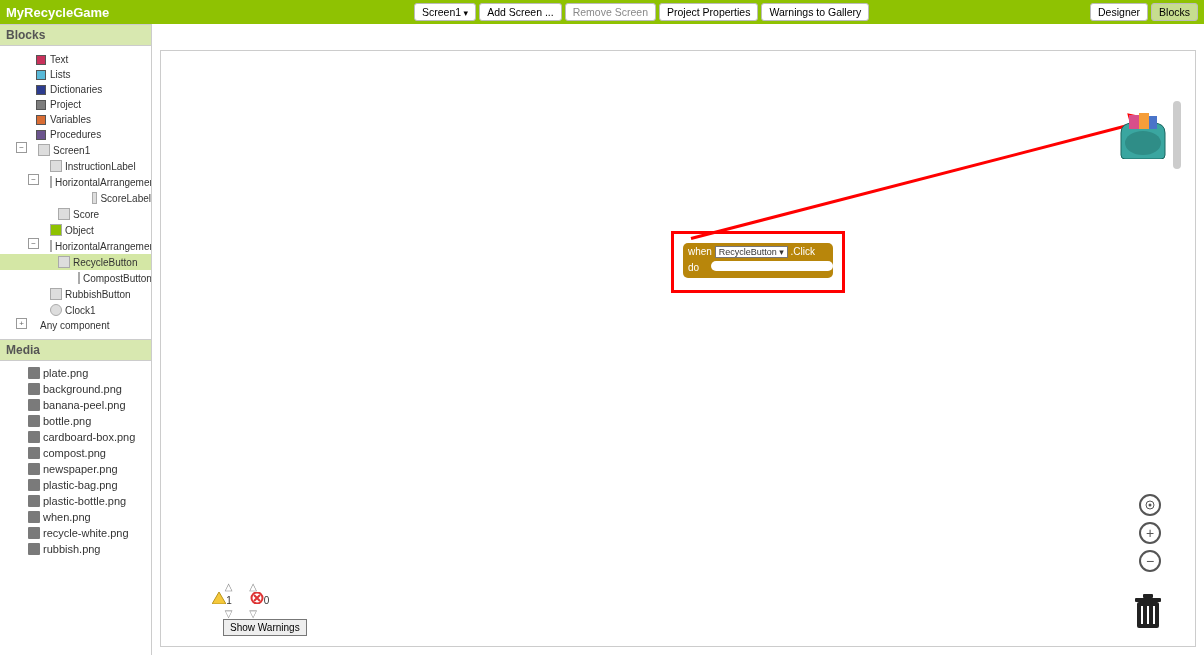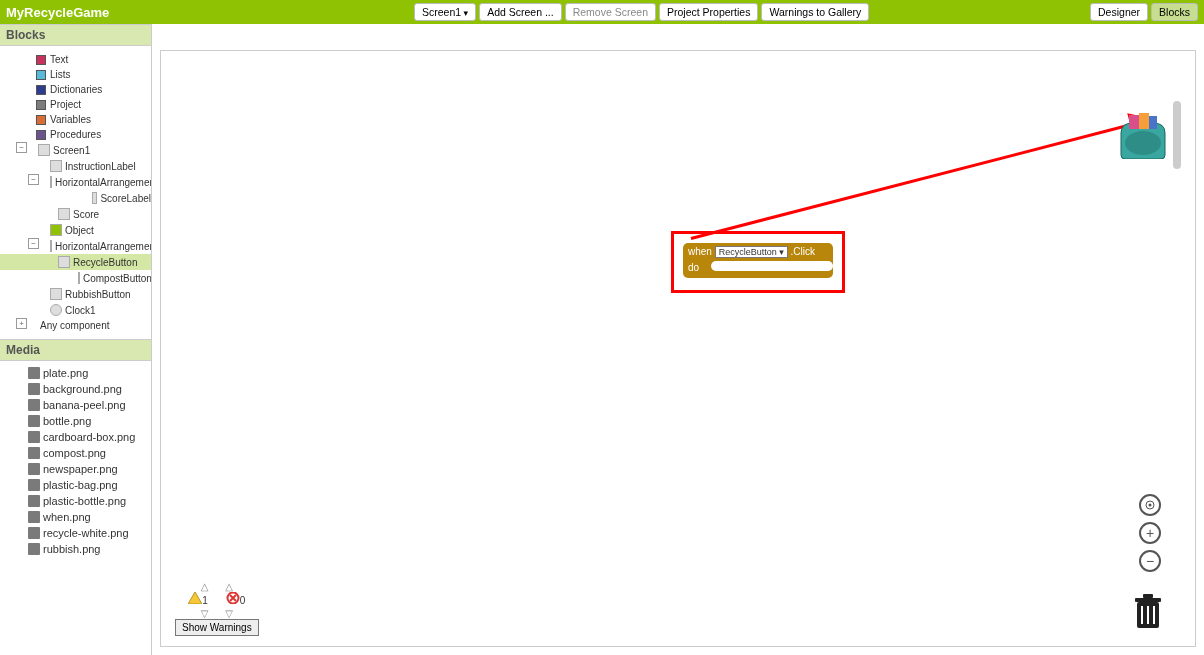--- a/index.html
+++ b/index.html
@@ -68,21 +68,21 @@
 
 
 .zoom-ctrls { position: absolute; right: 34px; bottom: 74px; display: flex; flex-direction: column; gap: 6px; }
 .zoom-btn { width: 22px; height: 22px; border-radius: 50%; border: 2px solid #555; display: flex; align-items: center; justify-content: center; font-size: 14px; color: #555; background: #fff; cursor: pointer; }
 .trash { position: absolute; right: 32px; bottom: 18px; width: 30px; height: 34px; }
 
 .warnings { position: absolute; left: 14px; bottom: 10px; text-align: center; }
 .warn-row { display: flex; gap: 18px; justify-content: center; margin-bottom: 2px; font-size: 10px; }
 .wicon { width: 14px; height: 12px; display: inline-block; }
 .arrow-ud { font-size: 10px; color: #888; }
-.show-warn { border: 1px solid #777; background: #eee; padding: 2px 6px; font-size: 10px; cursor: pointer; }
+.show-warn { border: 1px solid #777; background: #eee; padding: 2px 6px; font-size: 10px; cursor: pointer; margin-left: 48px; }
 </style>
 </head>
 <body>
 
 <div class="topbar">
   <div class="proj-name">MyRecycleGame</div>
   <div class="tb-center">
     <button class="btn dd">Screen1</button>
     <button class="btn">Add Screen ...</button>
     <button class="btn disabled">Remove Screen</button>

